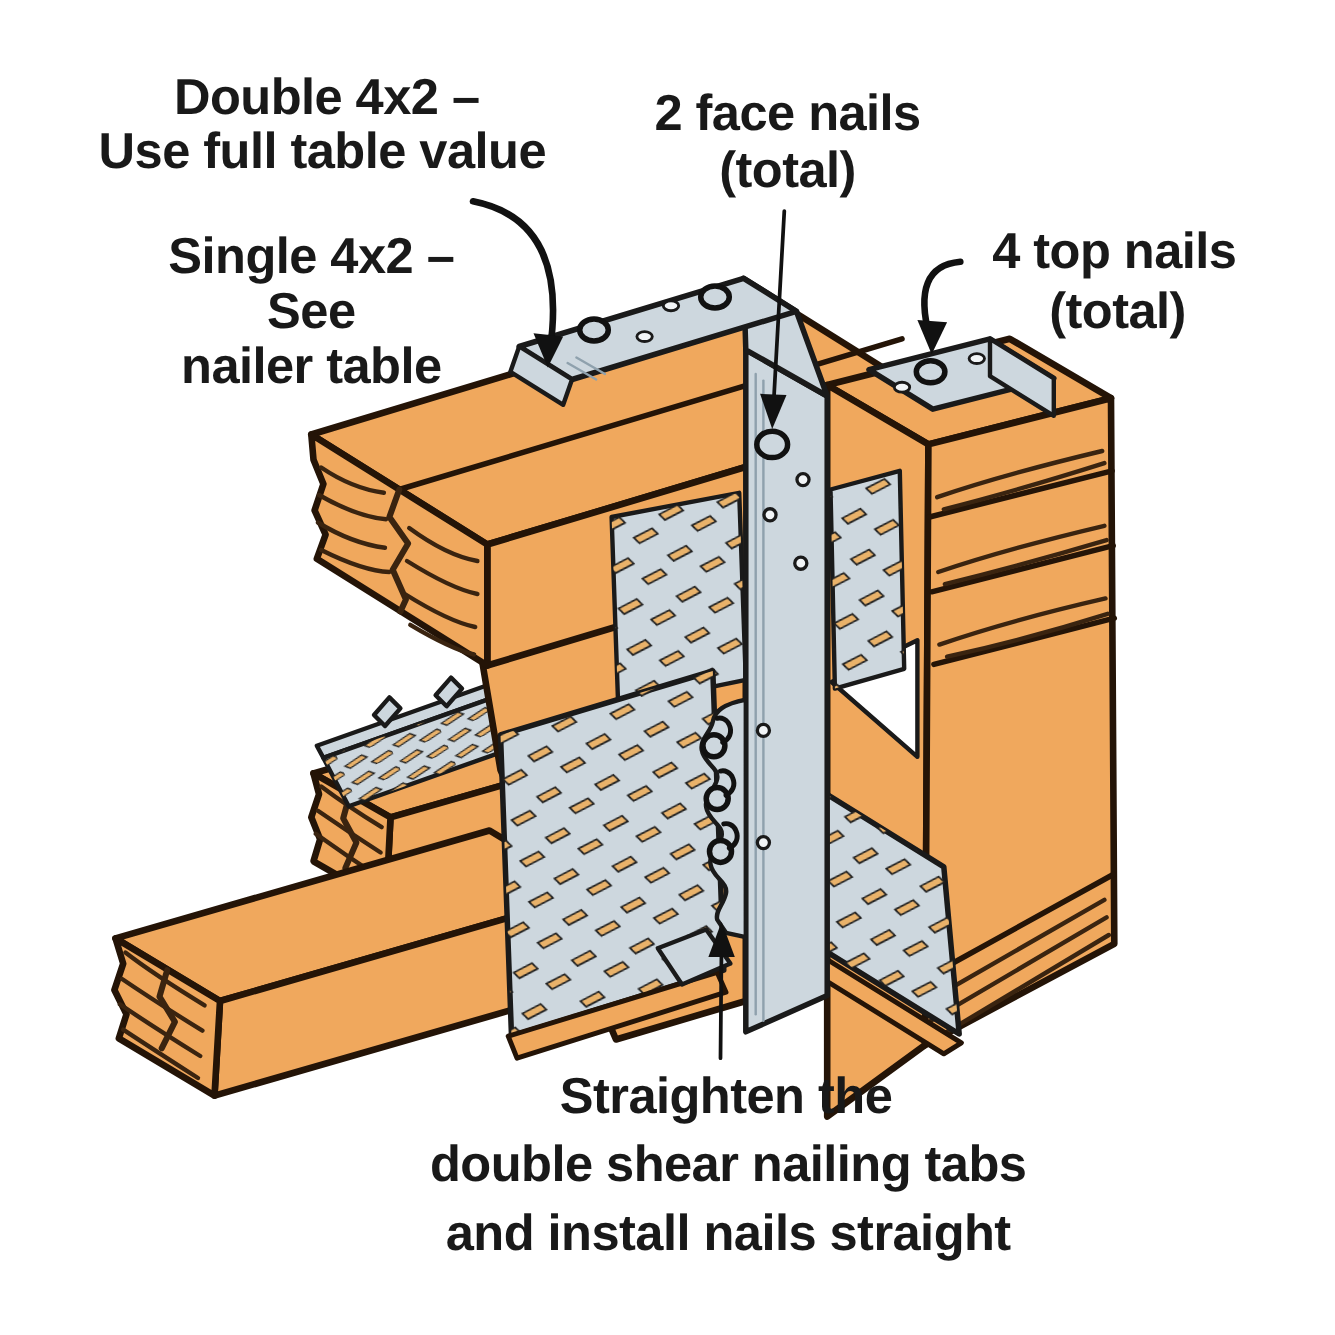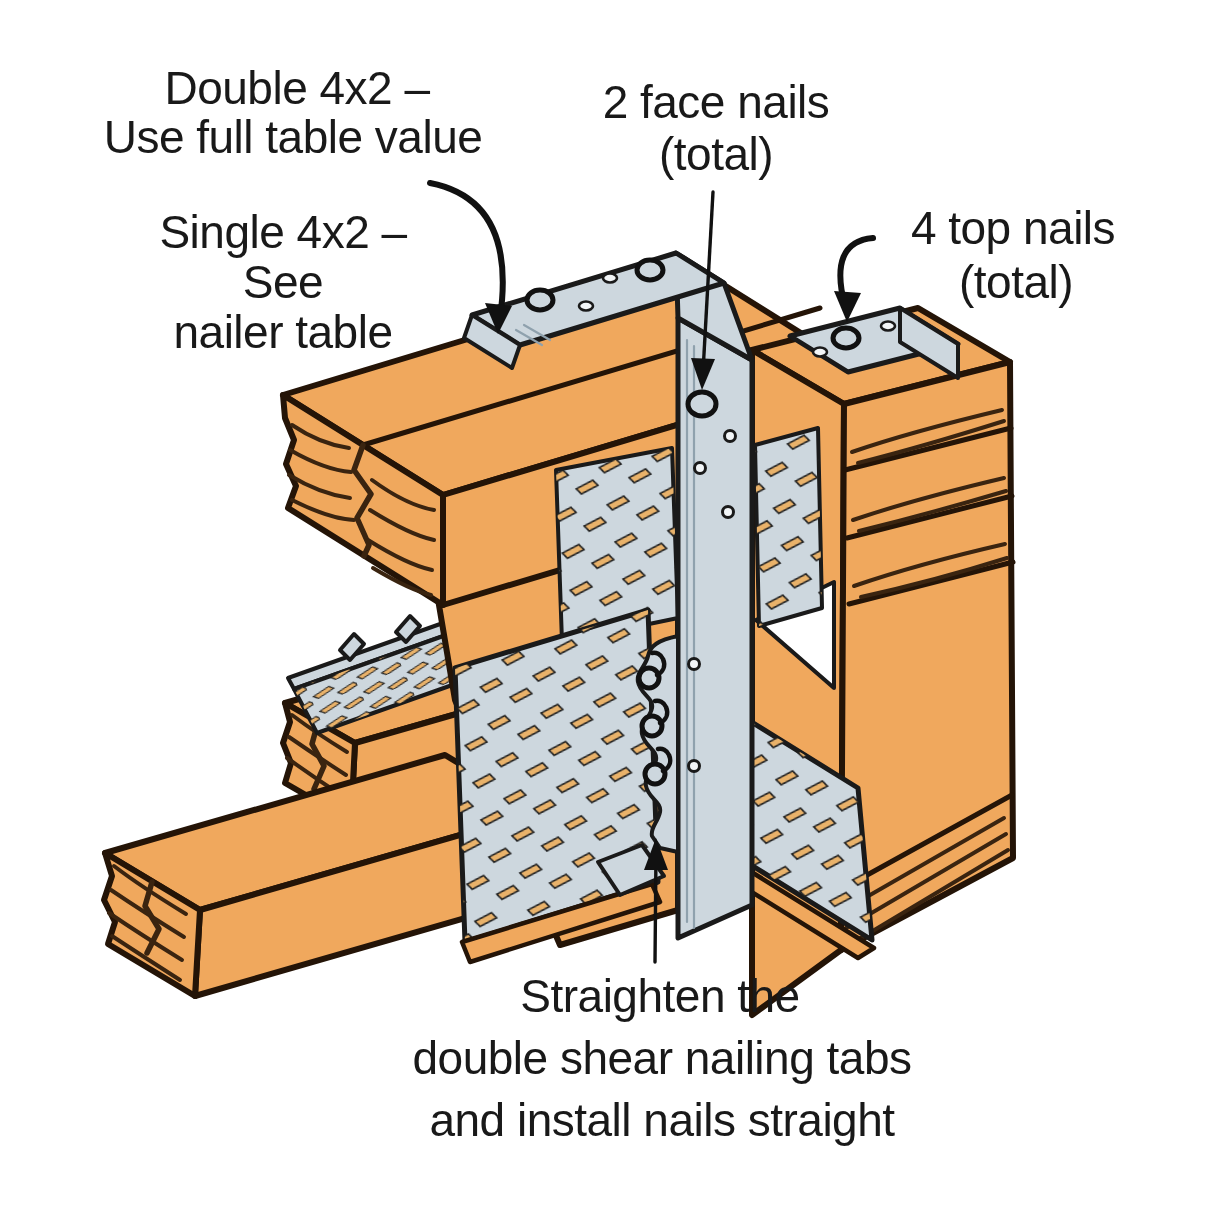--- a/index.html
+++ b/index.html
@@ -1,16 +1,16 @@
 <!DOCTYPE html>
 <html style="--background: #ffffff; --wood: #f0a85d; --wood_outline: #241407; --grain: #3a2410; --metal: #cdd7de; --metal_outline: #1a1a1a; --slot: #e9b26a; --hole: #f2f5f7; --text: #191919; --arrow: #111111;"><head>
 <meta charset="utf-8">
 <style>
   html,body{margin:0;padding:0;background:#fff;}
-  .stage{position:relative;width:1214px;height:1214px;background:var(--background,#fff);overflow:hidden;}
+  .stage{position:relative;width:1214px;height:1214px;background:var(--background,#fff);overflow:hidden;font-weight:bold;}
   svg{display:block;}
   
   .wood{fill:var(--wood);stroke:var(--wood_outline);stroke-width:6;stroke-linejoin:round;}
   .wood-thin{fill:var(--wood);stroke:var(--wood_outline);stroke-width:4.5;stroke-linejoin:round;}
   .grain{fill:none;stroke:var(--grain);stroke-width:4;stroke-linecap:round;}
   .grain-heavy{fill:none;stroke:var(--grain);stroke-width:5.5;stroke-linecap:round;stroke-linejoin:round;}
   .woodline{fill:none;stroke:var(--wood_outline);stroke-width:5;stroke-linecap:round;}
   
   .metal{fill:var(--metal);stroke:var(--metal_outline);stroke-width:4;stroke-linejoin:round;}
   .metal-heavy{fill:var(--metal);stroke:var(--metal_outline);stroke-width:5;stroke-linejoin:round;}

